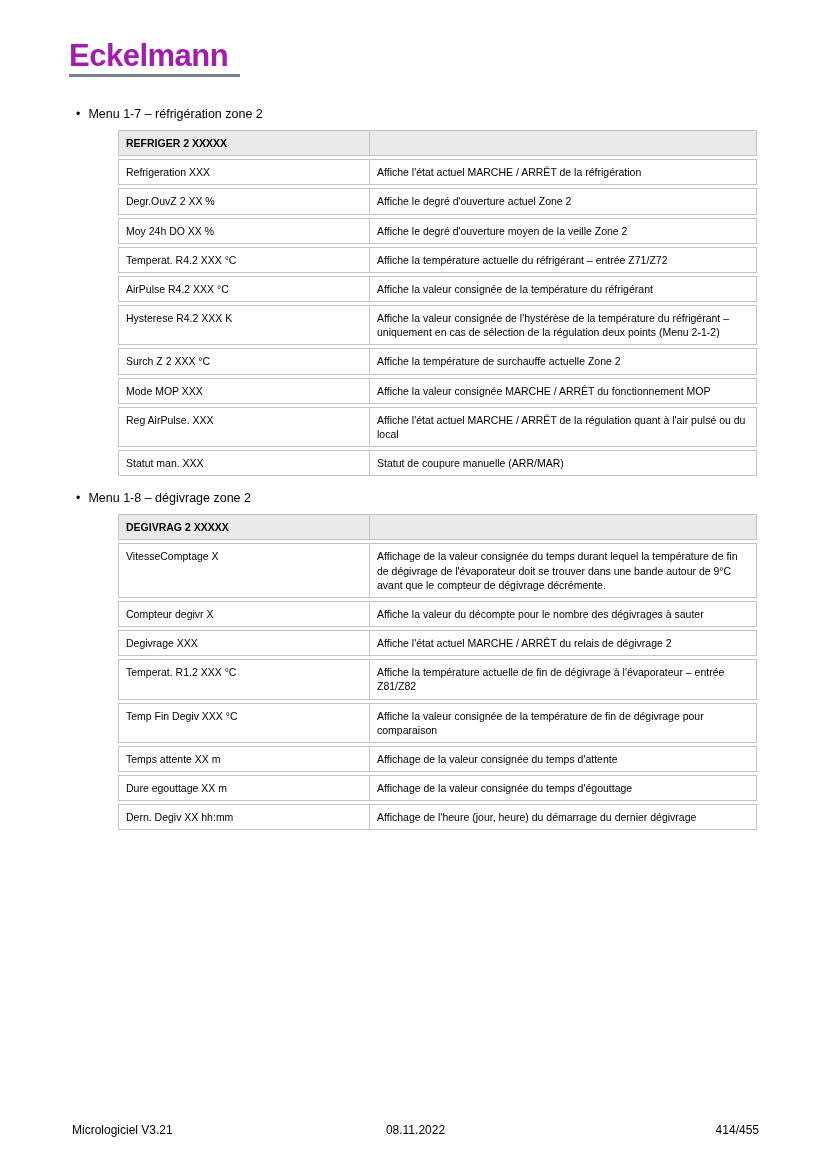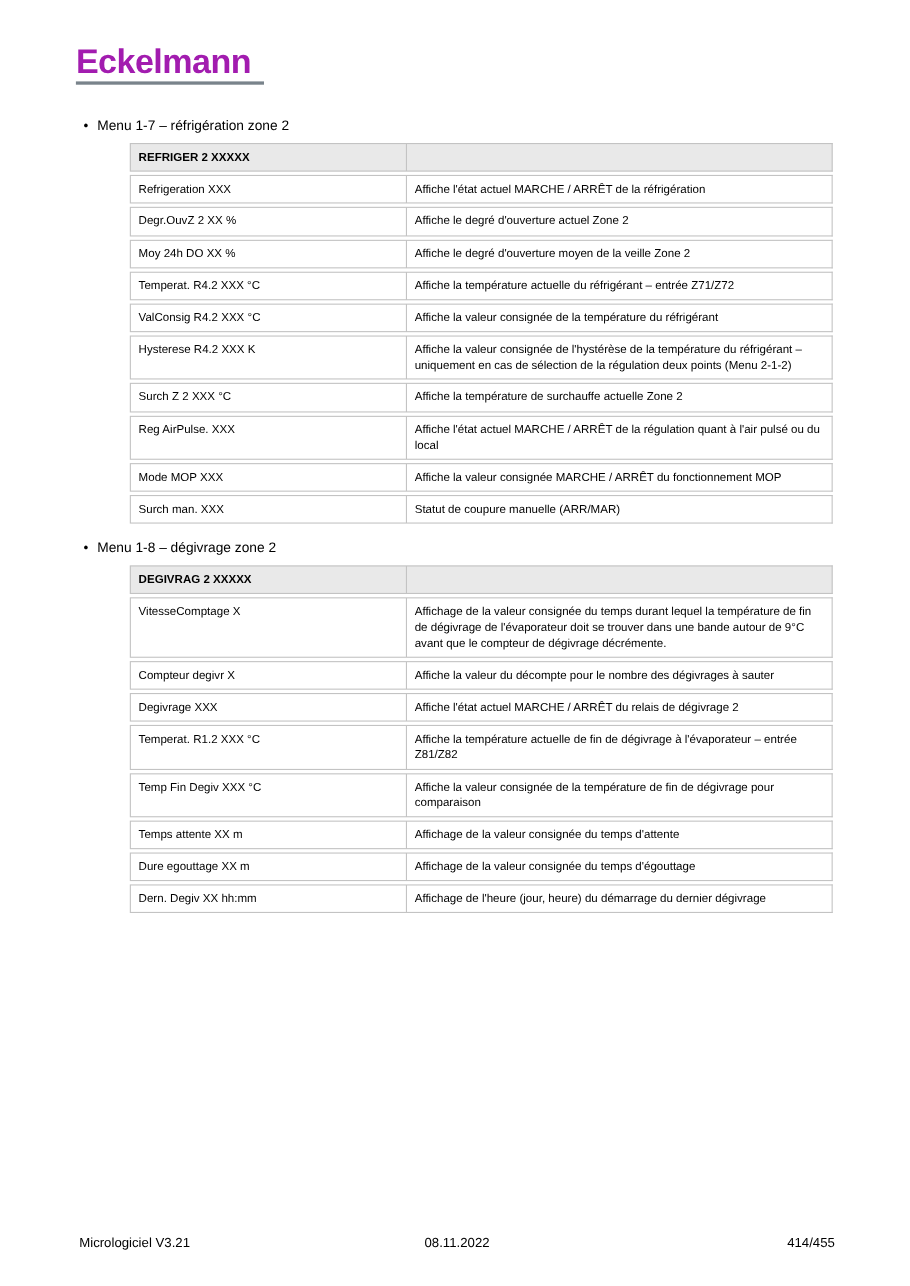--- a/index.html
+++ b/index.html
@@ -125,41 +125,41 @@
             </tr>
             <tr>
               <td class="param-cell">Moy 24h DO XX %</td>
               <td class="desc-cell">Affiche le degré d'ouverture moyen de la veille Zone 2</td>
             </tr>
             <tr>
               <td class="param-cell">Temperat. R4.2 XXX °C</td>
               <td class="desc-cell">Affiche la température actuelle du réfrigérant – entrée Z71/Z72</td>
             </tr>
             <tr>
-              <td class="param-cell">ValConsig R4.2 XXX °C</td>
+              <td class="param-cell">AirPulse R4.2 XXX °C</td>
               <td class="desc-cell">Affiche la valeur consignée de la température du réfrigérant</td>
             </tr>
             <tr>
               <td class="param-cell">Hysterese R4.2 XXX K</td>
               <td class="desc-cell">Affiche la valeur consignée de l'hystérèse de la température du réfrigérant – uniquement en cas de sélection de la régulation deux points (Menu 2-1-2)</td>
             </tr>
             <tr>
               <td class="param-cell">Surch Z 2 XXX °C</td>
               <td class="desc-cell">Affiche la température de surchauffe actuelle Zone 2</td>
             </tr>
             <tr>
+              <td class="param-cell">Mode MOP XXX</td>
+              <td class="desc-cell">Affiche la valeur consignée MARCHE / ARRÊT du fonctionnement MOP</td>
+            </tr>
+            <tr>
               <td class="param-cell">Reg AirPulse. XXX</td>
               <td class="desc-cell">Affiche l'état actuel MARCHE / ARRÊT de la régulation quant à l'air pulsé ou du local</td>
             </tr>
             <tr>
-              <td class="param-cell">Mode MOP XXX</td>
-              <td class="desc-cell">Affiche la valeur consignée MARCHE / ARRÊT du fonctionnement MOP</td>
-            </tr>
-            <tr>
-              <td class="param-cell">Surch man. XXX</td>
+              <td class="param-cell">Statut man. XXX</td>
               <td class="desc-cell">Statut de coupure manuelle (ARR/MAR)</td>
             </tr>
           </tbody>
       </table>
     </div>
 
     <div class="section">
       <div class="bullet-row">
         <span class="bullet-dot">•</span>
         <span>Menu 1-8 – dégivrage zone 2</span>

